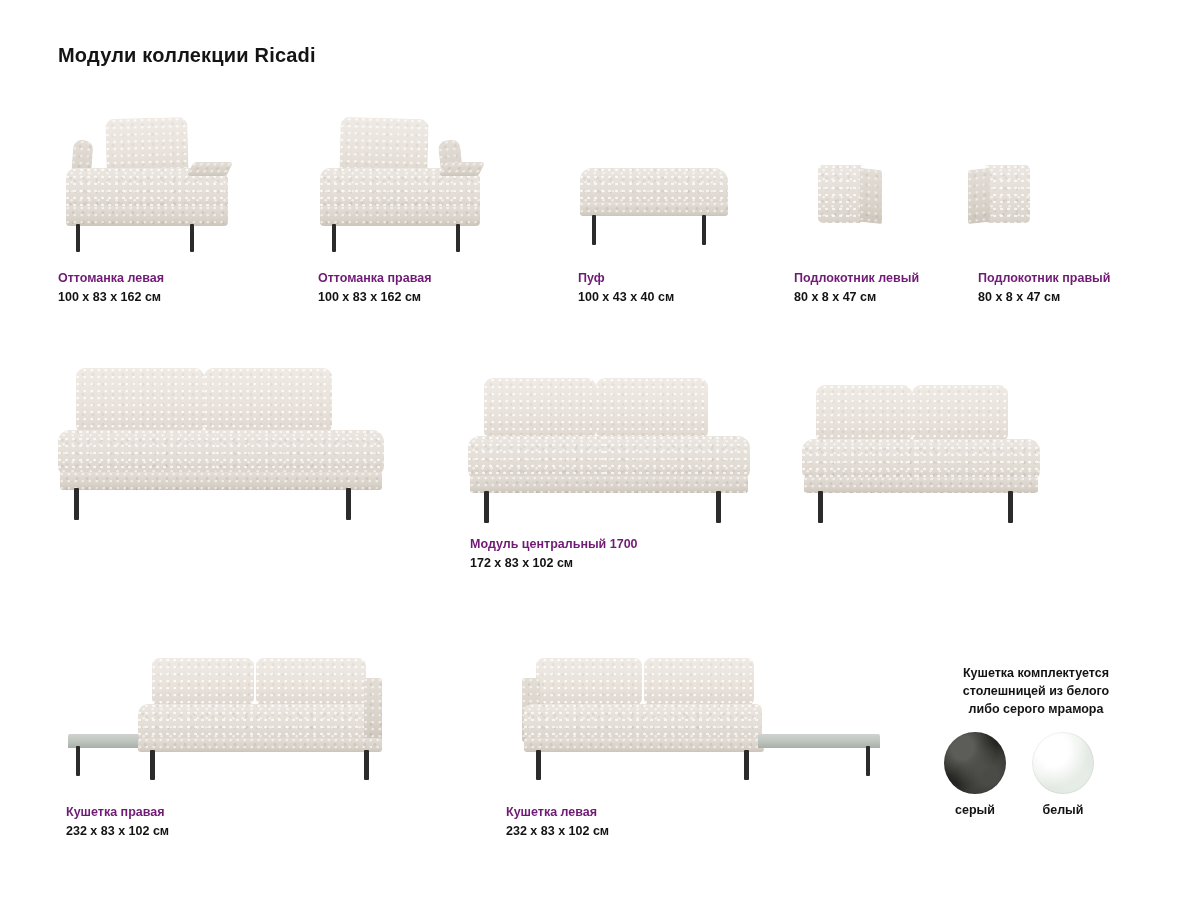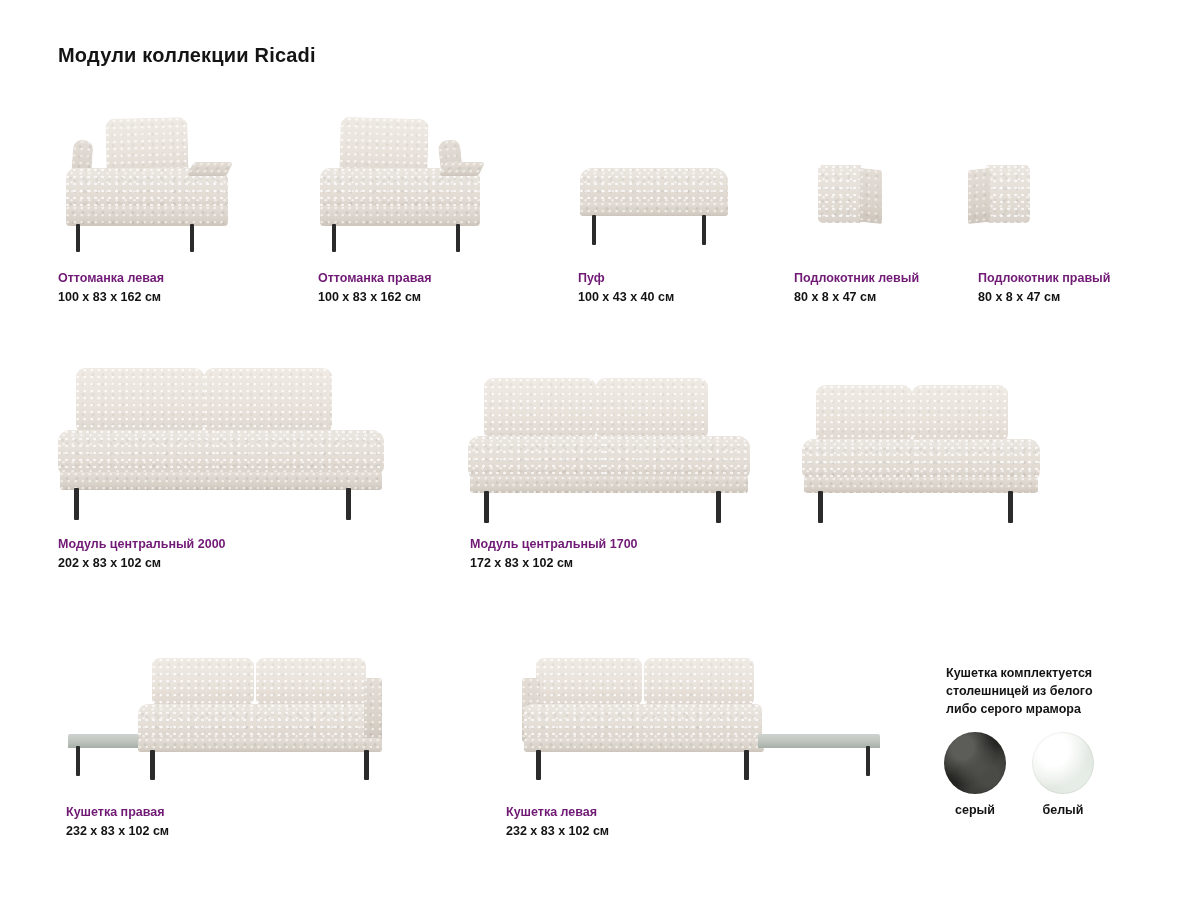--- a/index.html
+++ b/index.html
@@ -171,24 +171,20 @@
 
   <div class="fig" style="left:46px; top:368px; width:345px; height:160px;">
     <div class="fab-l" style="position:absolute; left:30px; top:0px; width:128px; height:66px; border-radius:9px;"></div>
     <div class="fab-l" style="position:absolute; left:158px; top:0px; width:128px; height:66px; border-radius:9px;"></div>
     <div class="fab" style="position:absolute; left:12px; top:62px; width:160px; height:46px; border-radius:12px 4px 6px 10px;"></div>
     <div class="fab" style="position:absolute; left:170px; top:62px; width:168px; height:46px; border-radius:4px 12px 10px 6px;"></div>
     <div class="fab-d" style="position:absolute; left:14px; top:104px; width:322px; height:18px; border-radius:3px;"></div>
     <div class="leg w5" style="left:28px; top:120px; height:32px;"></div>
     <div class="leg w5" style="left:300px; top:120px; height:32px;"></div>
   </div>
-  <div class="caption" style="left:58px; top:536px;">
-    <div class="name">Модуль центральный 2000</div>
-    <div class="dims">202 x 83 x 102 см</div>
-  </div>
 
   <div class="fig" style="left:460px; top:378px; width:300px; height:150px;">
     <div class="fab-l" style="position:absolute; left:24px; top:0px; width:112px; height:62px; border-radius:9px;"></div>
     <div class="fab-l" style="position:absolute; left:136px; top:0px; width:112px; height:62px; border-radius:9px;"></div>
     <div class="fab" style="position:absolute; left:8px; top:58px; width:138px; height:44px; border-radius:12px 4px 6px 10px;"></div>
     <div class="fab" style="position:absolute; left:144px; top:58px; width:146px; height:44px; border-radius:4px 12px 10px 6px;"></div>
     <div class="fab-d" style="position:absolute; left:10px; top:98px; width:278px; height:17px; border-radius:3px;"></div>
     <div class="leg w5" style="left:24px; top:113px; height:32px;"></div>
     <div class="leg w5" style="left:256px; top:113px; height:32px;"></div>
   </div>
@@ -237,21 +233,21 @@
     <div class="marble-side" style="left:252px; top:103px; width:122px; height:5px;"></div>
     <div class="leg w5" style="left:30px; top:110px; height:30px;"></div>
     <div class="leg w5" style="left:238px; top:110px; height:30px;"></div>
     <div class="leg" style="left:360px; top:106px; height:30px;"></div>
   </div>
   <div class="caption" style="left:506px; top:804px;">
     <div class="name">Кушетка левая</div>
     <div class="dims">232 x 83 x 102 см</div>
   </div>
 
-  <div class="note" style="left:946px; top:664px;">Кушетка комплектуется столешницей из белого либо серого мрамора</div>
+  <div class="note" style="left:946px; top:664px;text-align:center;">Кушетка комплектуется столешницей из белого либо серого мрамора</div>
 
   <div class="swatch-wrap" style="left:1032px; top:732px;">
     <div class="swatch white"></div>
     <div class="swatch-label">белый</div>
   </div>
   <div class="swatch-wrap" style="left:944px; top:732px;">
     <div class="swatch grey"></div>
     <div class="swatch-label">серый</div>
   </div>
 

